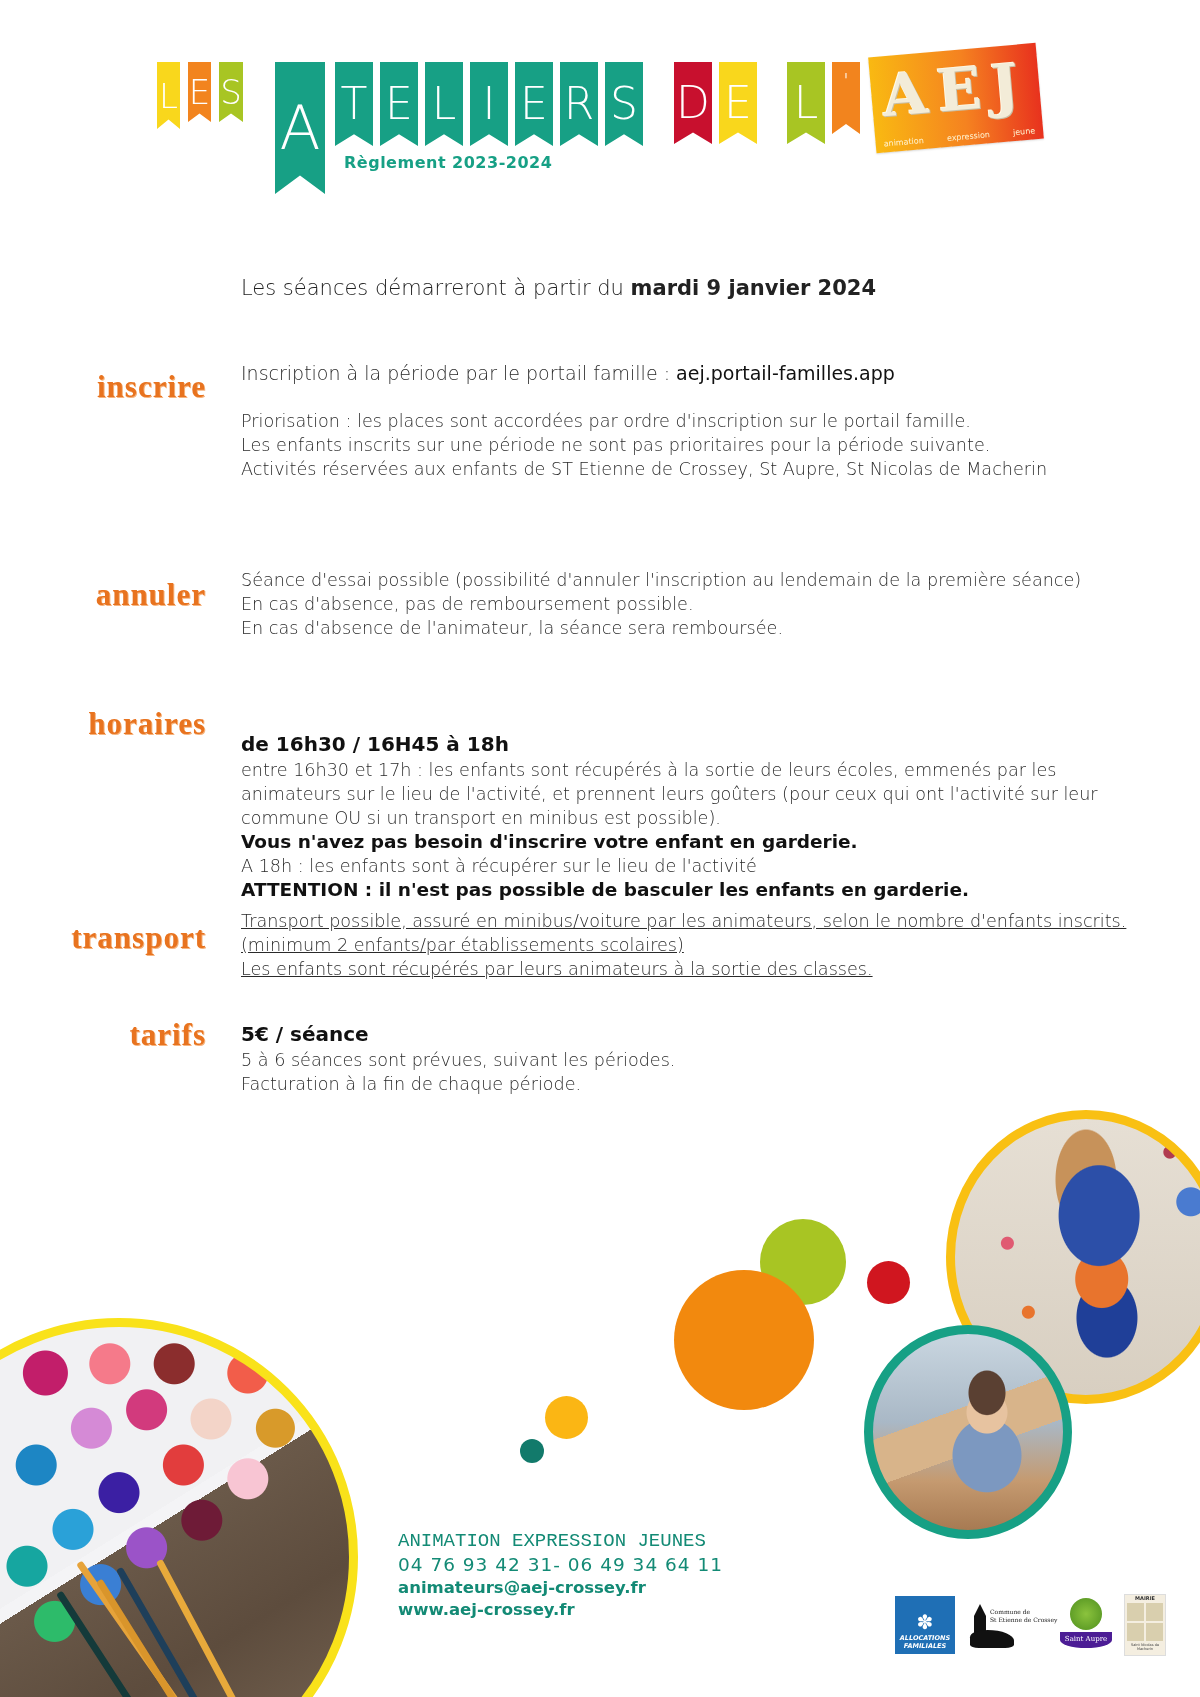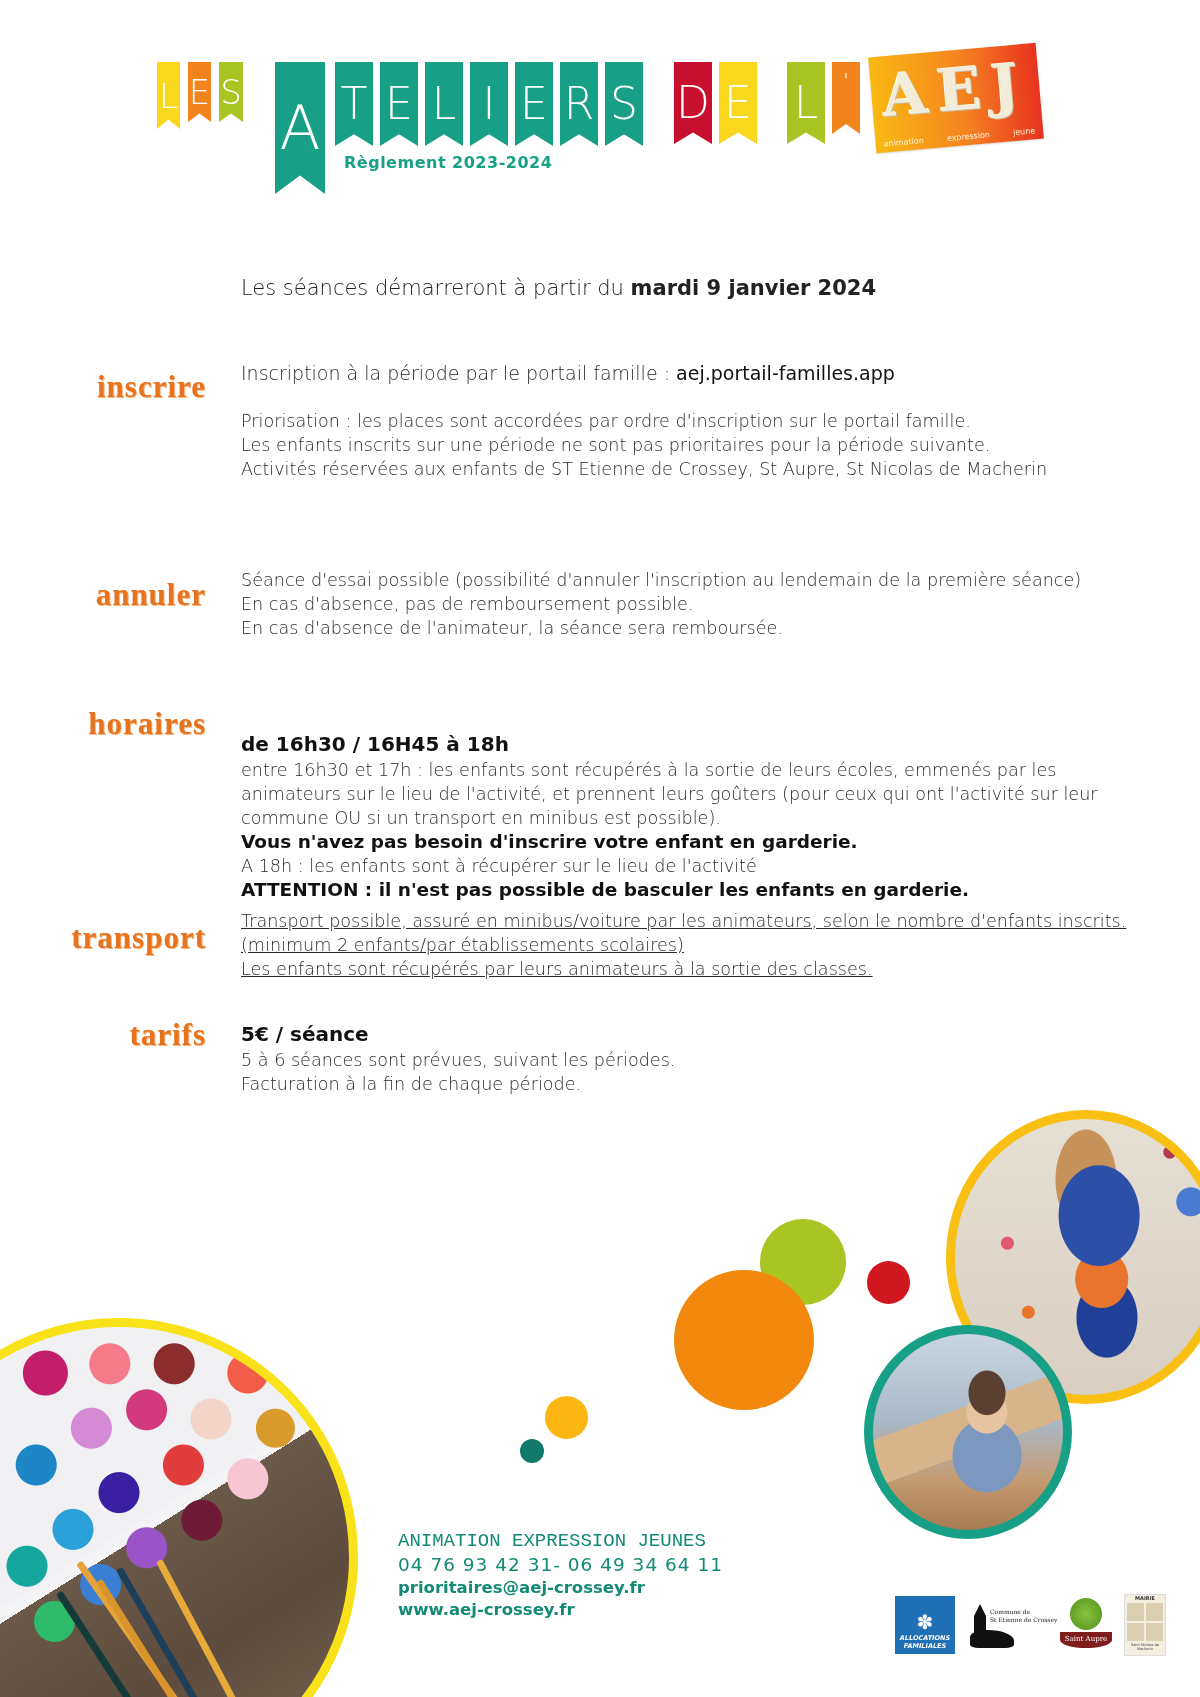--- a/index.html
+++ b/index.html
@@ -98,21 +98,21 @@
   .logo-stet { left:970px; top:1598px; width:84px; height:52px; }
   .logo-stet .church { position:absolute; left:4px; top:6px; width:12px; height:30px; background:#111;
                        clip-path:polygon(50% 0,100% 40%,100% 100%,0 100%,0 40%); }
   .logo-stet .hill { position:absolute; left:0; top:32px; width:44px; height:18px; background:#111;
                      border-radius:40% 60% 20% 20%; }
   .logo-stet .txt { position:absolute; left:20px; top:10px; font-family:"DejaVu Serif", serif; font-size:6px;
                     line-height:8px; color:#222; white-space:nowrap; }
   .logo-saint { left:1060px; top:1596px; width:52px; height:58px; }
   .logo-saint .tree { position:absolute; left:10px; top:2px; width:32px; height:32px; border-radius:50%;
                       background:radial-gradient(circle,#8bc33d,#4e8f1e); }
-  .logo-saint .ribbon { position:absolute; left:0; top:36px; width:52px; height:16px; background:#7f1d1d;
+  .logo-saint .ribbon { position:absolute; left:0; top:36px; width:52px; height:16px; background:#4c1d95;
                         border-radius:0 0 50% 50%; color:#fff; font-family:"DejaVu Serif", serif;
                         font-size:7px; text-align:center; line-height:14px; }
   .logo-mairie { left:1124px; top:1594px; width:40px; height:60px; border:1px solid #ddd; background:#f4eee0; }
   .logo-mairie .hd { font-size:5px; text-align:center; font-weight:bold; color:#333; }
   .logo-mairie .grid { display:grid; grid-template-columns:1fr 1fr; gap:2px; padding:2px; }
   .logo-mairie .grid div { height:18px; background:#d9cfae; }
   .logo-mairie .ft { font-size:3.5px; text-align:center; color:#444; }
 </style>
 </head>
 <body>
@@ -247,21 +247,21 @@
   <div class="brush" style="left:230px;top:238px;width:220px;background:#1e3f5a;transform:rotate(60deg);"></div>
   <div class="brush" style="left:270px;top:230px;width:220px;background:#e8aa3b;transform:rotate(62deg);"></div>
   <div class="brush" style="left:170px;top:262px;width:220px;background:#143a3a;transform:rotate(57deg);"></div>
 </div>
 <div class="photo photo-climb"></div>
 <div class="photo photo-wood"></div>
 
 <div class="contact">
   <div class="c-name">ANIMATION EXPRESSION JEUNES</div>
   <div class="c-phone">04 76 93 42 31- 06 49 34 64 11</div>
-  <div class="c-mail">prioritaires@aej-crossey.fr</div>
+  <div class="c-mail">animateurs@aej-crossey.fr</div>
   <div class="c-web">www.aej-crossey.fr</div>
 </div>
 
 <div class="logo logo-caf">
   <div class="figs">✽</div>
   <div>ALLOCATIONS FAMILIALES</div>
 </div>
 <div class="logo logo-stet">
   <div class="church"></div>
   <div class="hill"></div>

